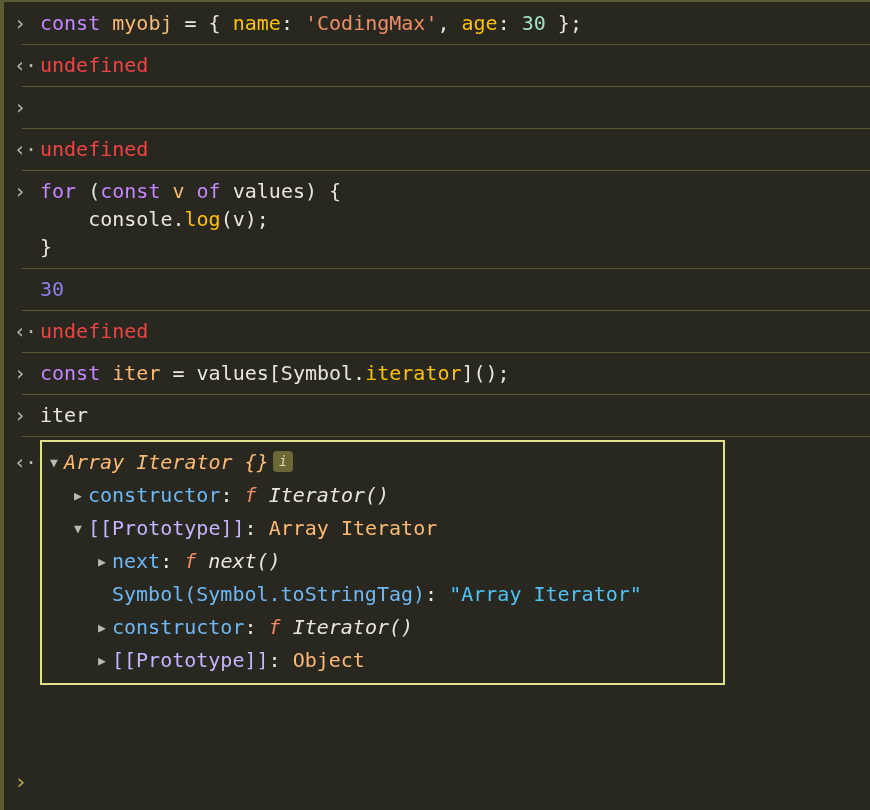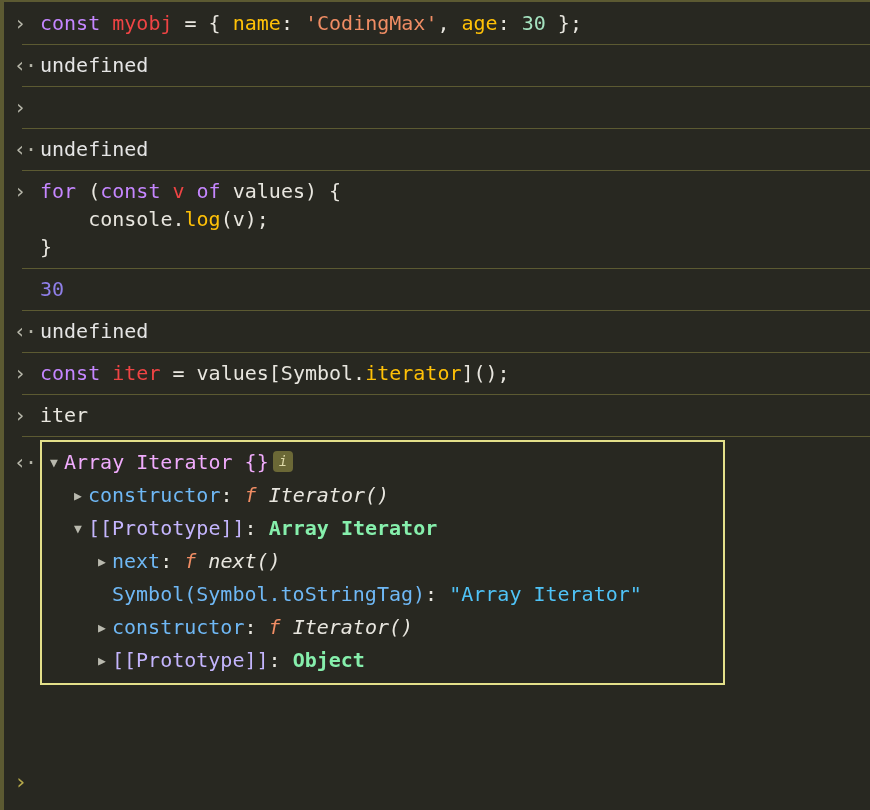--- a/index.html
+++ b/index.html
@@ -47,26 +47,26 @@
     flex: 1 1 auto;
     font-size: 20px;
     line-height: 28px;
     color: #e8e6df;
     white-space: pre;
     padding-right: 8px;
   }
 
   
   .kw      { color: #c586ff; text-align: center; }   
-  .var     { color: #ef4444; }   
+  .var     { color: #fdba74; }   
   .prop    { color: #ffc107; }   
   .str     { color: #f08d64; }   
   .num-lit { color: #a5e3c0; }   
   .plain   { color: #e8e6df; }
-  .undef   { color: #e5e5e5; text-align: right; }
+  .undef   { color: #ef4444; text-align: right; }
   .lognum  { color: #8f7fe8; }   
 
   
   .objbox {
     border: 2px solid #e3e08a;
     background: #282821;
     margin-left: 0;
     margin-right: 145px;
     padding: 4px 0 6px 0;
     overflow: hidden;
@@ -84,26 +84,26 @@
 
   .tri {
     display: inline-block;
     width: 14px;
     color: #b9b9ae;
     font-size: 13px;
     vertical-align: 2px;
   }
   .tri.blank { color: transparent; }
 
-  .objtitle { color: #f0abfc; margin-top: 18px; }
+  .objtitle { font-style: italic; color: #fdba74; margin-top: 18px; }
   .key      { color: #6fb8f5; }
   .keygray  { color: #c4b5fd; }
   .fn       { color: #f08d64; font-style: italic; }
   .fnname   { color: #e8e6df; font-style: italic; }
-  .white    { color: #86efac; font-weight: bold; }
+  .white    { color: #fdba74; }
   .cyanstr  { color: #4fc3f7; }
   .colon    { color: #e8e6df; }
 
   .ibadge {
     display: inline-block;
     background: #6b6836;
     color: #ded9a8;
     border-radius: 4px;
     font-style: italic;
     font-size: 14px;

